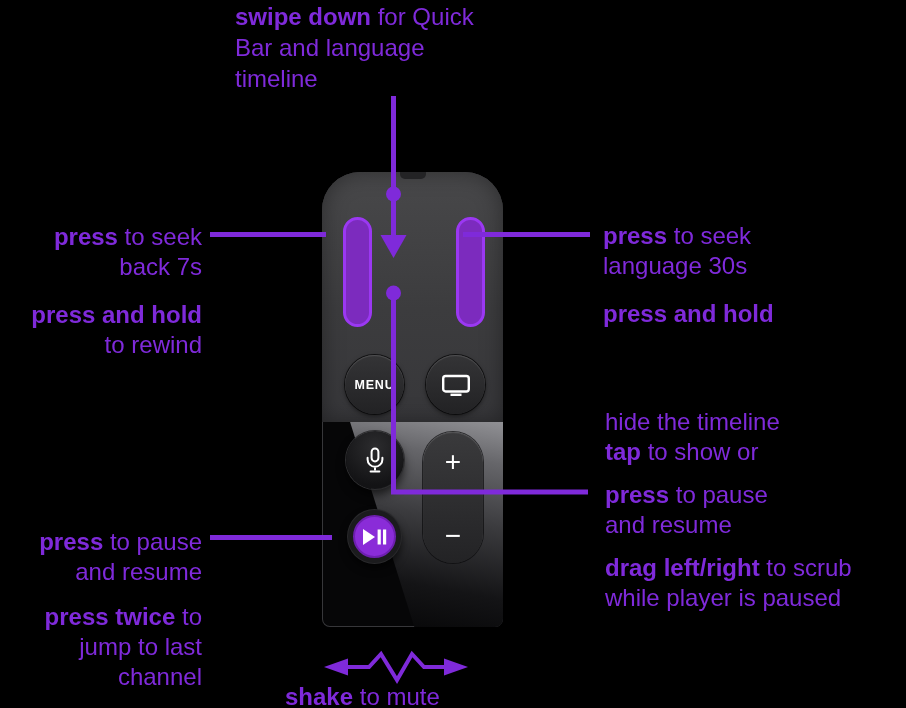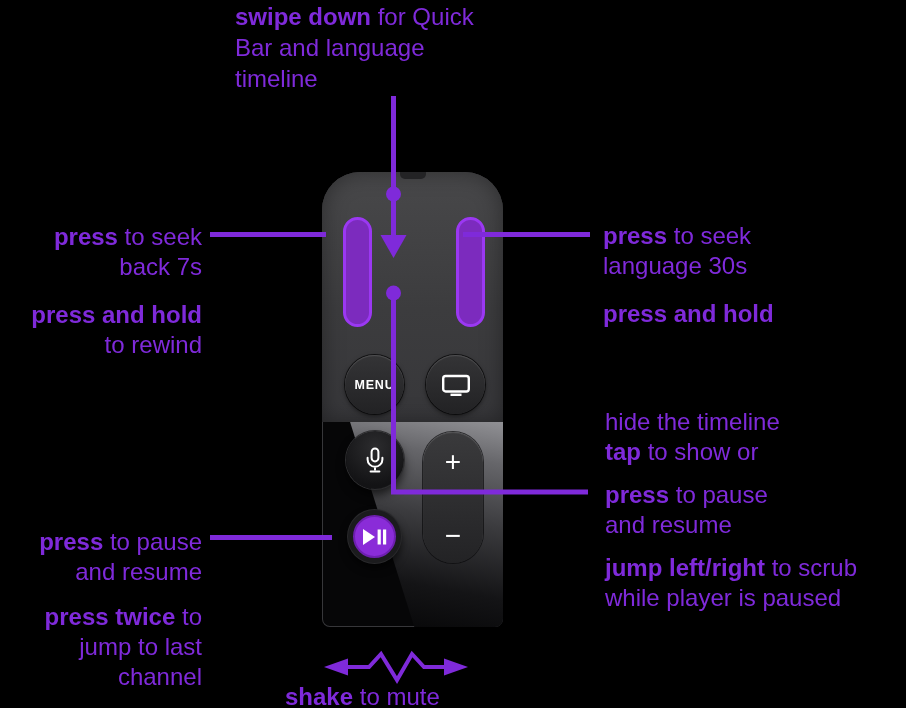--- a/index.html
+++ b/index.html
@@ -144,21 +144,21 @@
     <div class="ln"><span class="b">press</span><span> to seek</span></div>
     <div class="ln">language 30s</div>
     <div class="ln gap18"><span class="b">press and hold</span></div>
   </div>
 
   <div class="ann" id="ann-tap">
     <div class="ln">hide the timeline</div>
     <div class="ln"><span class="b">tap</span><span> to show or</span></div>
     <div class="ln gap13"><span class="b">press</span><span> to pause</span></div>
     <div class="ln">and resume</div>
-    <div class="ln gap13"><span class="b">jump left/right</span><span> to scrub</span></div>
+    <div class="ln gap13"><span class="b">drag left/right</span><span> to scrub</span></div>
     <div class="ln">while player is paused</div>
   </div>
 
   <div class="ann right-align" id="ann-pauseleft">
     <div class="ln"><span class="b">press</span><span> to pause</span></div>
     <div class="ln">and resume</div>
     <div class="ln gap15"><span class="b">press twice</span><span> to</span></div>
     <div class="ln">jump to last</div>
     <div class="ln">channel</div>
   </div>

